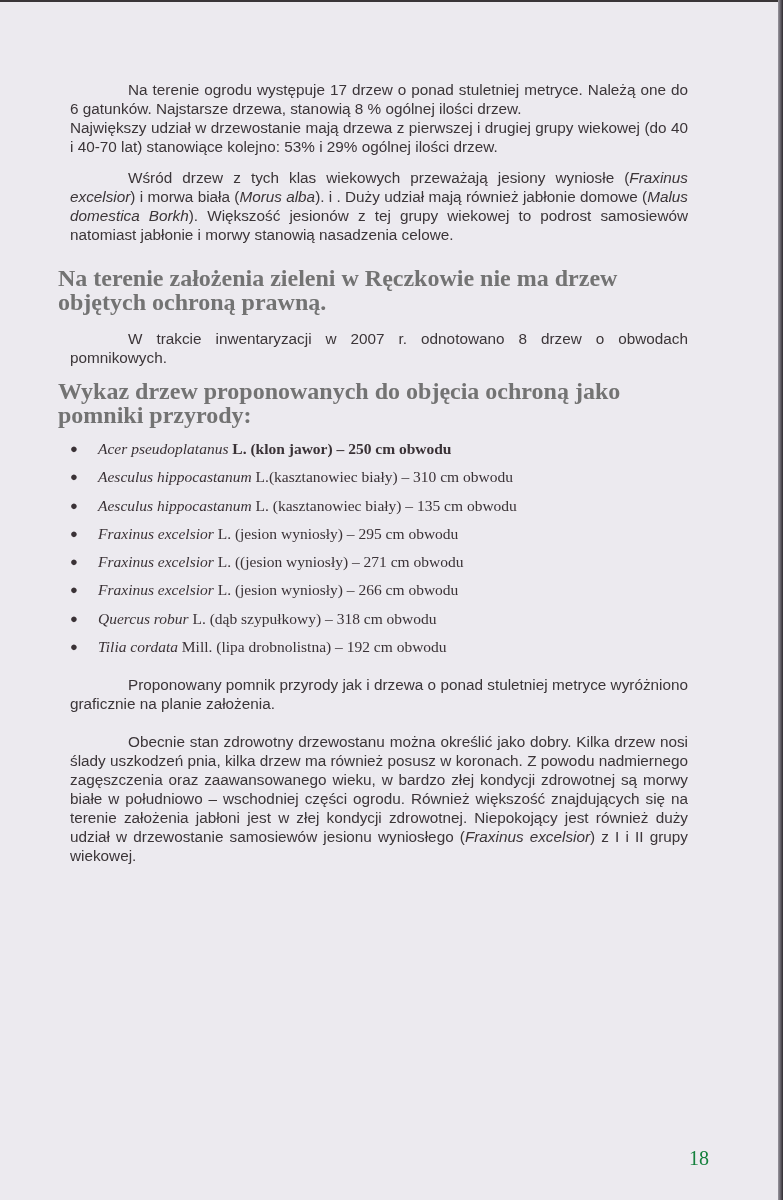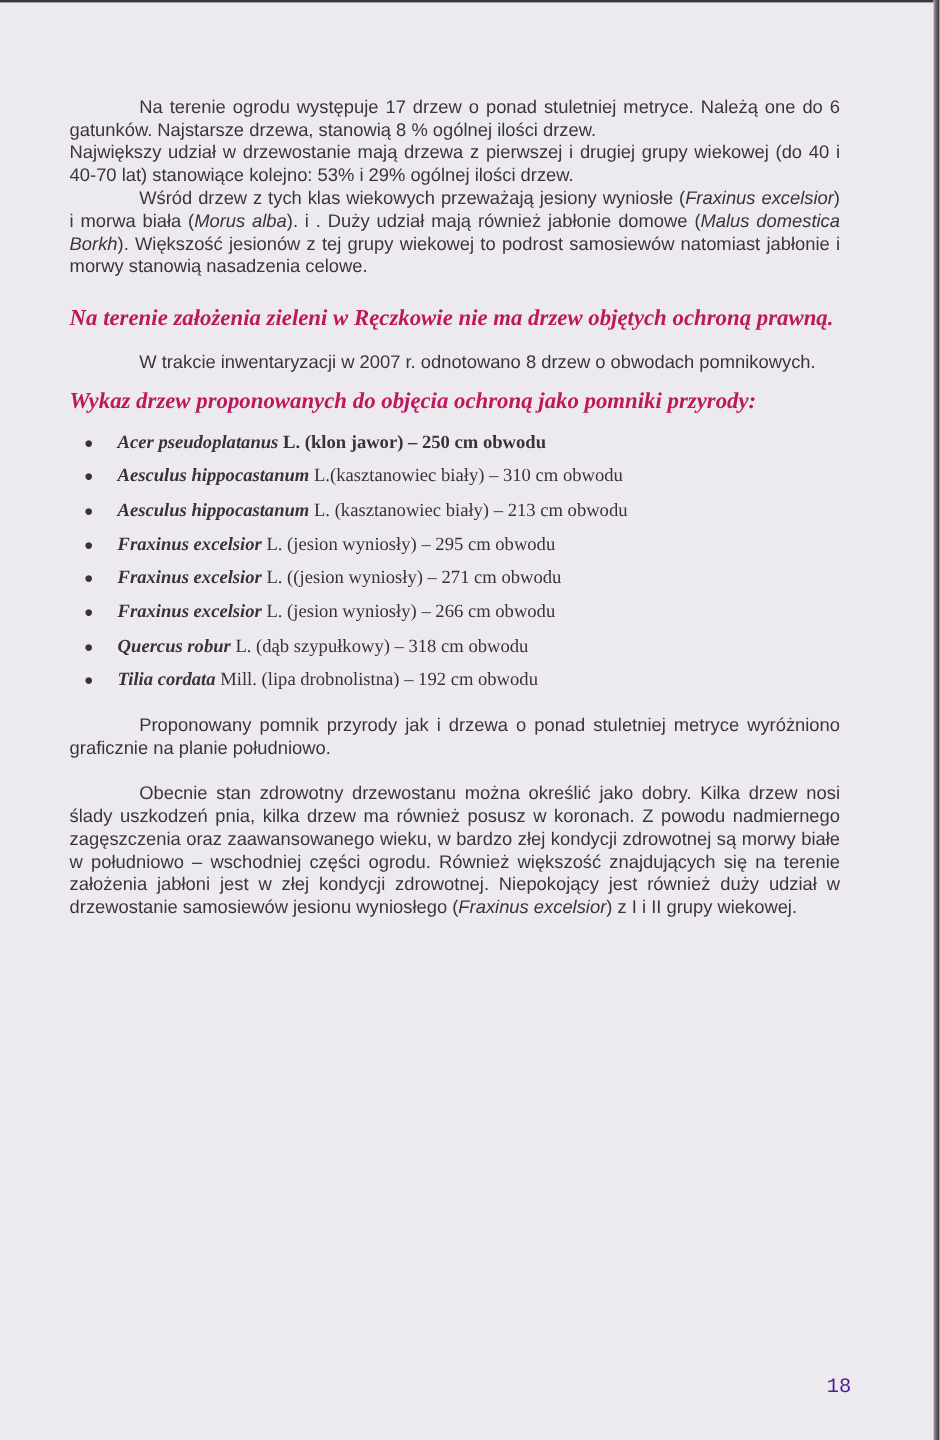--- a/index.html
+++ b/index.html
@@ -18,56 +18,55 @@
       background: linear-gradient(to right, #9a97a0, #2e2a30);
     }
     .content {
       position: absolute; left: 58px; top: 78px; width: 642px;
       color: #3b3538;
     }
     .sans {
       font-family: "Liberation Sans", sans-serif;
       font-size: 15.3px; line-height: 19px;
       text-align: justify;
-      margin: 0;
+      margin: 12px;
     }
     .indent { text-indent: 58px; }
     .serif-h {
       font-family: "Liberation Serif", serif;
       font-weight: bold;
-      font-size: 19px; line-height: 24px;
-      color: #be185d;
+      font-size: 24px; line-height: 24px;
+      color: #737373;
       margin: 0;
-      font-style: italic;
     }
     .p1 { margin-top: 0; }
     .h1 { margin-top: 22px; }
     .p2 { margin-top: 15px; }
     .h2 { margin-top: 11px; }
     ul.trees {
       list-style: none; margin: 8px 0 0 0; padding: 0 0 0 12px;
       font-family: "Liberation Serif", serif;
       font-size: 15.5px; color: #3a3236;
     }
     ul.trees li {
       height: 28.3px; line-height: 28px; position: relative; padding-left: 28px;
       white-space: nowrap;
     }
     ul.trees li .bullet {
       position: absolute; left: 0; top: 0; font-size: 13px;
     }
-    .latin { font-style: italic; font-weight: bold; }
+    .latin { font-style: italic; font-weight: normal; }
     .bold-rest { font-weight: bold; }
     .p3 { margin-top: 14px; }
     .p4 { margin-top: 19px; }
     em.it { font-style: italic; }
     .page-number {
       position: absolute; left: 689px; top: 1145px;
-      font-family: Liberation Mono, monospace;
-      font-size: 17px; color: #4c1d95;
+      font-family: Liberation Serif, serif;
+      font-size: 20px; color: #15803d;
     }
   </style>
 </head>
 <body>
 
 <div class="page">
   <div class="content">
 
     <p class="sans indent p1">
       <span>Na terenie ogrodu występuje 17 drzew o ponad stuletniej metryce. Należą one do 6 gatunków. Najstarsze drzewa, stanowią 8 % ogólnej ilości drzew.</span><br>
@@ -83,40 +82,40 @@
     <h2 class="serif-h h2">Wykaz drzew proponowanych do objęcia ochroną jako pomniki przyrody:</h2>
 
     <ul class="trees">
       <li>
         <span class="bullet">●</span><span class="latin">Acer pseudoplatanus</span><span class="bold-rest"> L. (klon jawor) – 250 cm obwodu</span>
       </li>
       <li>
         <span class="bullet">●</span><span class="latin">Aesculus hippocastanum</span><span> L.(kasztanowiec biały) – 310 cm obwodu</span>
       </li>
       <li>
-        <span class="bullet">●</span><span class="latin">Aesculus hippocastanum</span><span> L. (kasztanowiec biały) – 213 cm obwodu</span>
+        <span class="bullet">●</span><span class="latin">Aesculus hippocastanum</span><span> L. (kasztanowiec biały) – 135 cm obwodu</span>
       </li>
       <li>
         <span class="bullet">●</span><span class="latin">Fraxinus excelsior</span><span> L. (jesion wyniosły) – 295 cm obwodu</span>
       </li>
       <li>
         <span class="bullet">●</span><span class="latin">Fraxinus excelsior</span><span> L. ((jesion wyniosły) – 271 cm obwodu</span>
       </li>
       <li>
         <span class="bullet">●</span><span class="latin">Fraxinus excelsior</span><span> L. (jesion wyniosły) – 266 cm obwodu</span>
       </li>
       <li>
         <span class="bullet">●</span><span class="latin">Quercus robur</span><span> L. (dąb szypułkowy) – 318 cm obwodu</span>
       </li>
       <li>
         <span class="bullet">●</span><span class="latin">Tilia cordata</span><span> Mill. (lipa drobnolistna) – 192 cm obwodu</span>
       </li>
     </ul>
 
-    <p class="sans indent p3">Proponowany pomnik przyrody jak i drzewa o ponad stuletniej metryce wyróżniono graficznie na planie południowo.</p>
+    <p class="sans indent p3">Proponowany pomnik przyrody jak i drzewa o ponad stuletniej metryce wyróżniono graficznie na planie założenia.</p>
 
     <p class="sans indent p4"><span>Obecnie stan zdrowotny drzewostanu można określić jako dobry. Kilka drzew nosi ślady uszkodzeń pnia, kilka drzew ma również posusz w koronach. Z powodu nadmiernego zagęszczenia oraz zaawansowanego wieku, w bardzo złej kondycji zdrowotnej są morwy białe w południowo – wschodniej części ogrodu. Również większość znajdujących się na terenie założenia jabłoni jest w złej kondycji zdrowotnej. Niepokojący jest również duży udział w drzewostanie samosiewów jesionu wyniosłego (</span><em class="it">Fraxinus excelsior</em><span>) z I i II grupy wiekowej.</span></p>
 
   </div>
 
   <div class="page-number">18</div>
 </div>
 <div class="right-edge"></div>
 
 </body></html>

